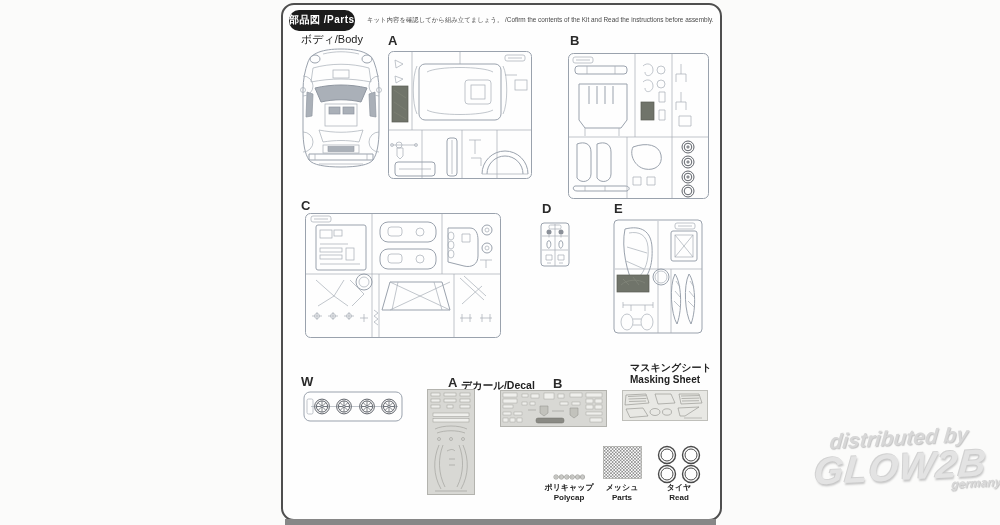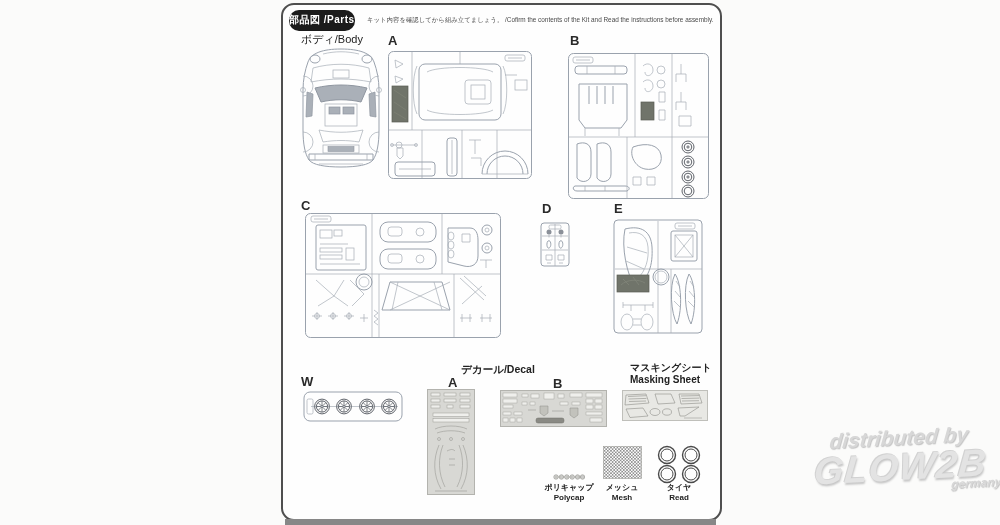--- a/index.html
+++ b/index.html
@@ -239,21 +239,21 @@
     <path class="lnt" d="M10,86 h30 m-30,-3 v6 m30,-6 v6 m-22,-3 v6 m14,-6 v6"></path>
     <ellipse class="lnt" cx="14" cy="103" rx="6" ry="8"></ellipse>
     <ellipse class="lnt" cx="34" cy="103" rx="6" ry="8"></ellipse>
     <path class="lnt" d="M20,100 h8 m-8,6 h8"></path>
     <path class="ln" d="M62,55 c6,8 8,34 2,50 c-6,-10 -8,-38 -2,-50 z"></path>
     <path class="lnt" d="M63,62 l4,6 m-5,4 l5,6 m-6,4 l6,6"></path>
     <path class="ln" d="M76,55 c6,8 8,34 2,50 c-6,-10 -8,-38 -2,-50 z"></path>
     <path class="lnt" d="M77,62 l4,6 m-5,4 l5,6 m-6,4 l6,6"></path>
   </svg>
 
-  <div class="abs decal-title" style="left:155px; top:358px; width:120px;">デカール/Decal</div>
+  <div class="abs decal-title" style="left:155px; top:374px; width:120px;">デカール/Decal</div>
   <span class="abs sprue-letter" style="left:165px; top:370px;">A</span>
   <svg class="abs" style="left:144px; top:384px;" width="48" height="106" viewBox="0 0 48 106">
     <rect x="0.5" y="0.5" width="47" height="105" fill="#d8d8d4" stroke="#b3b3ae"></rect>
     <g fill="#efefec" stroke="#9a9a95" stroke-width=".5">
       <rect x="4" y="4" width="9" height="3"></rect>
         <rect x="17" y="4" width="12" height="3"></rect>
         <rect x="33" y="4" width="10" height="3"></rect>
       <rect x="4" y="10" width="9" height="3"></rect>
         <rect x="17" y="10" width="12" height="3"></rect>
         <rect x="33" y="10" width="10" height="3"></rect>
@@ -384,21 +384,21 @@
   <svg class="abs" style="left:320px; top:441px;" width="39" height="33" viewBox="0 0 39 33">
     <defs>
       <pattern id="xh" width="3.2" height="3.2" patternUnits="userSpaceOnUse">
         <path d="M0,3.2 L3.2,0 M0,0 L3.2,3.2" stroke="#5d5d5d" stroke-width=".55" fill="none"></path>
       </pattern>
     </defs>
     <rect x="0.5" y="0.5" width="38" height="32" fill="url(#xh)" stroke="#9a9a95" stroke-width=".6"></rect>
   </svg>
   <div class="abs acc-label" style="left:314px; top:478px; width:50px;">
     <div>メッシュ</div>
-    <div>Mesh</div>
+    <div>Parts</div>
   </div>
 
   <svg class="abs" style="left:373px; top:438px;" width="46" height="42" viewBox="0 0 46 42">
     <g fill="none" stroke="#4a4a4a">
       <circle cx="11" cy="12" r="8.5" stroke-width="1.4"></circle>
         <circle cx="11" cy="12" r="6" stroke-width="1"></circle>
       <circle cx="35" cy="12" r="8.5" stroke-width="1.4"></circle>
         <circle cx="35" cy="12" r="6" stroke-width="1"></circle>
       <circle cx="11" cy="31" r="8.5" stroke-width="1.4"></circle>
         <circle cx="11" cy="31" r="6" stroke-width="1"></circle>

